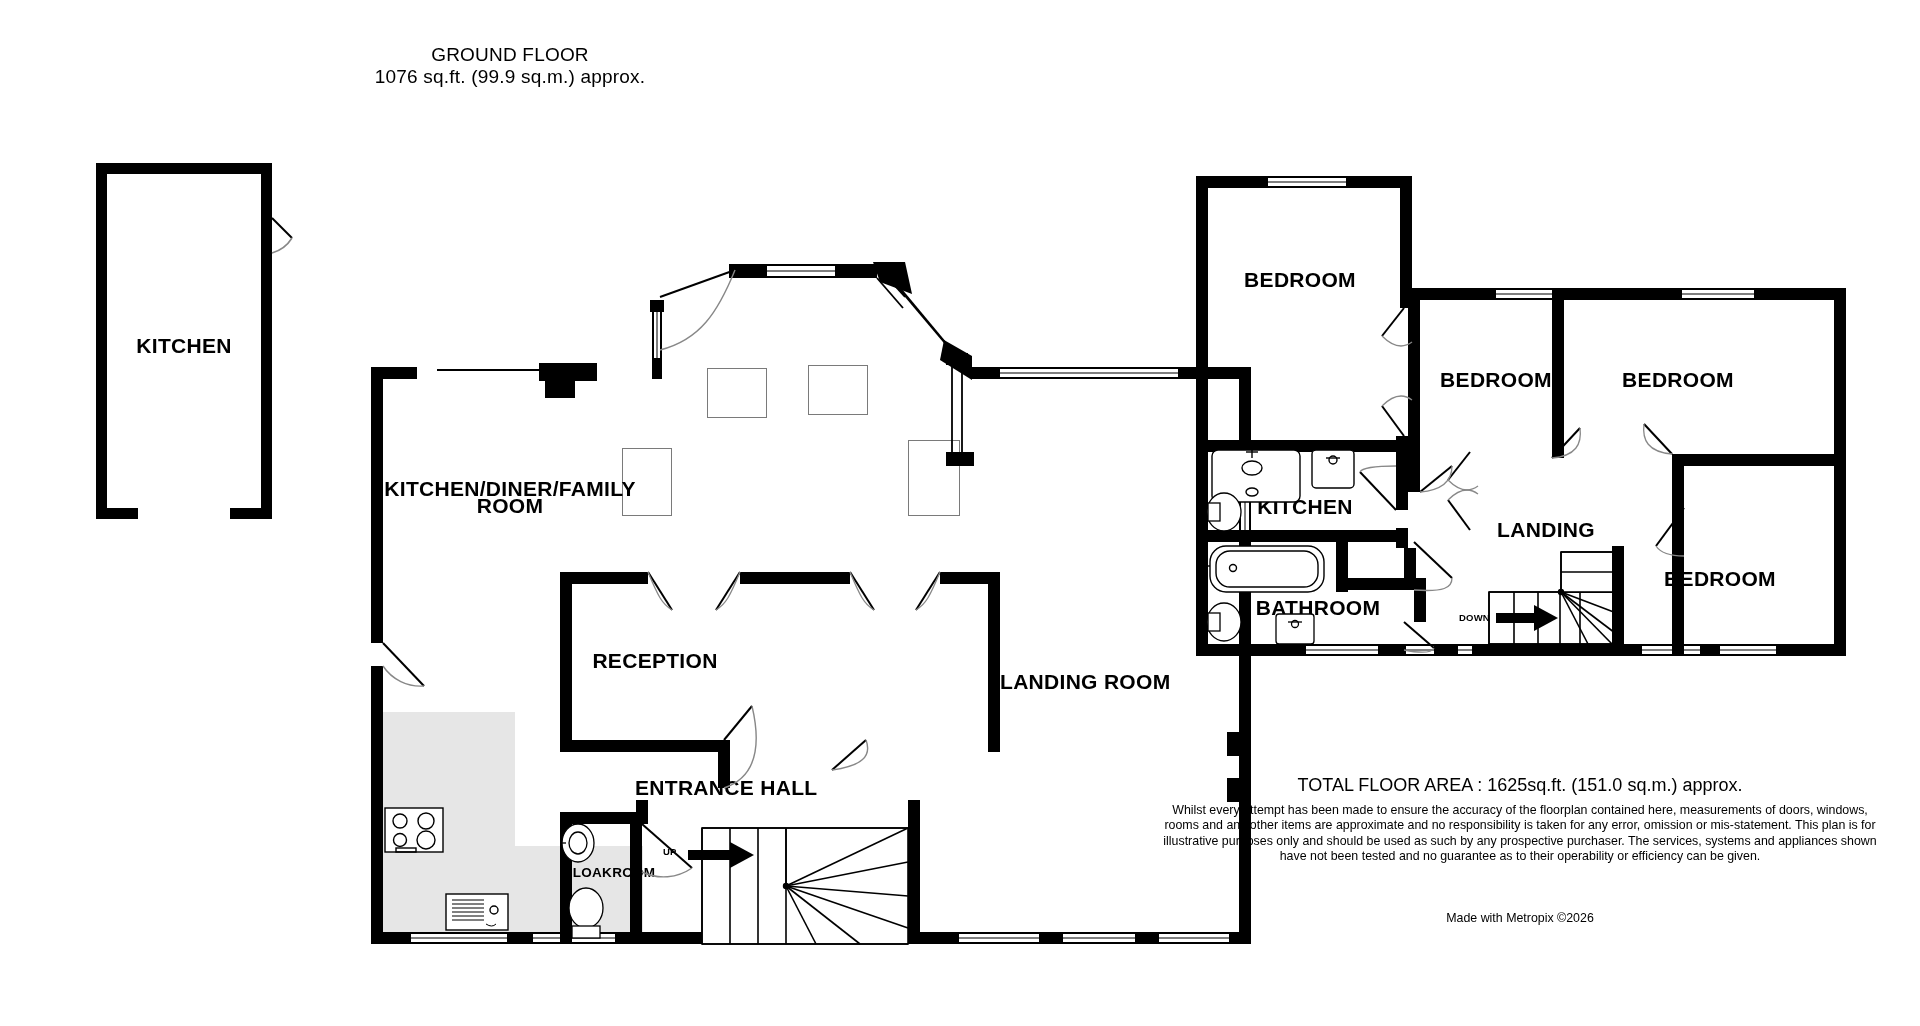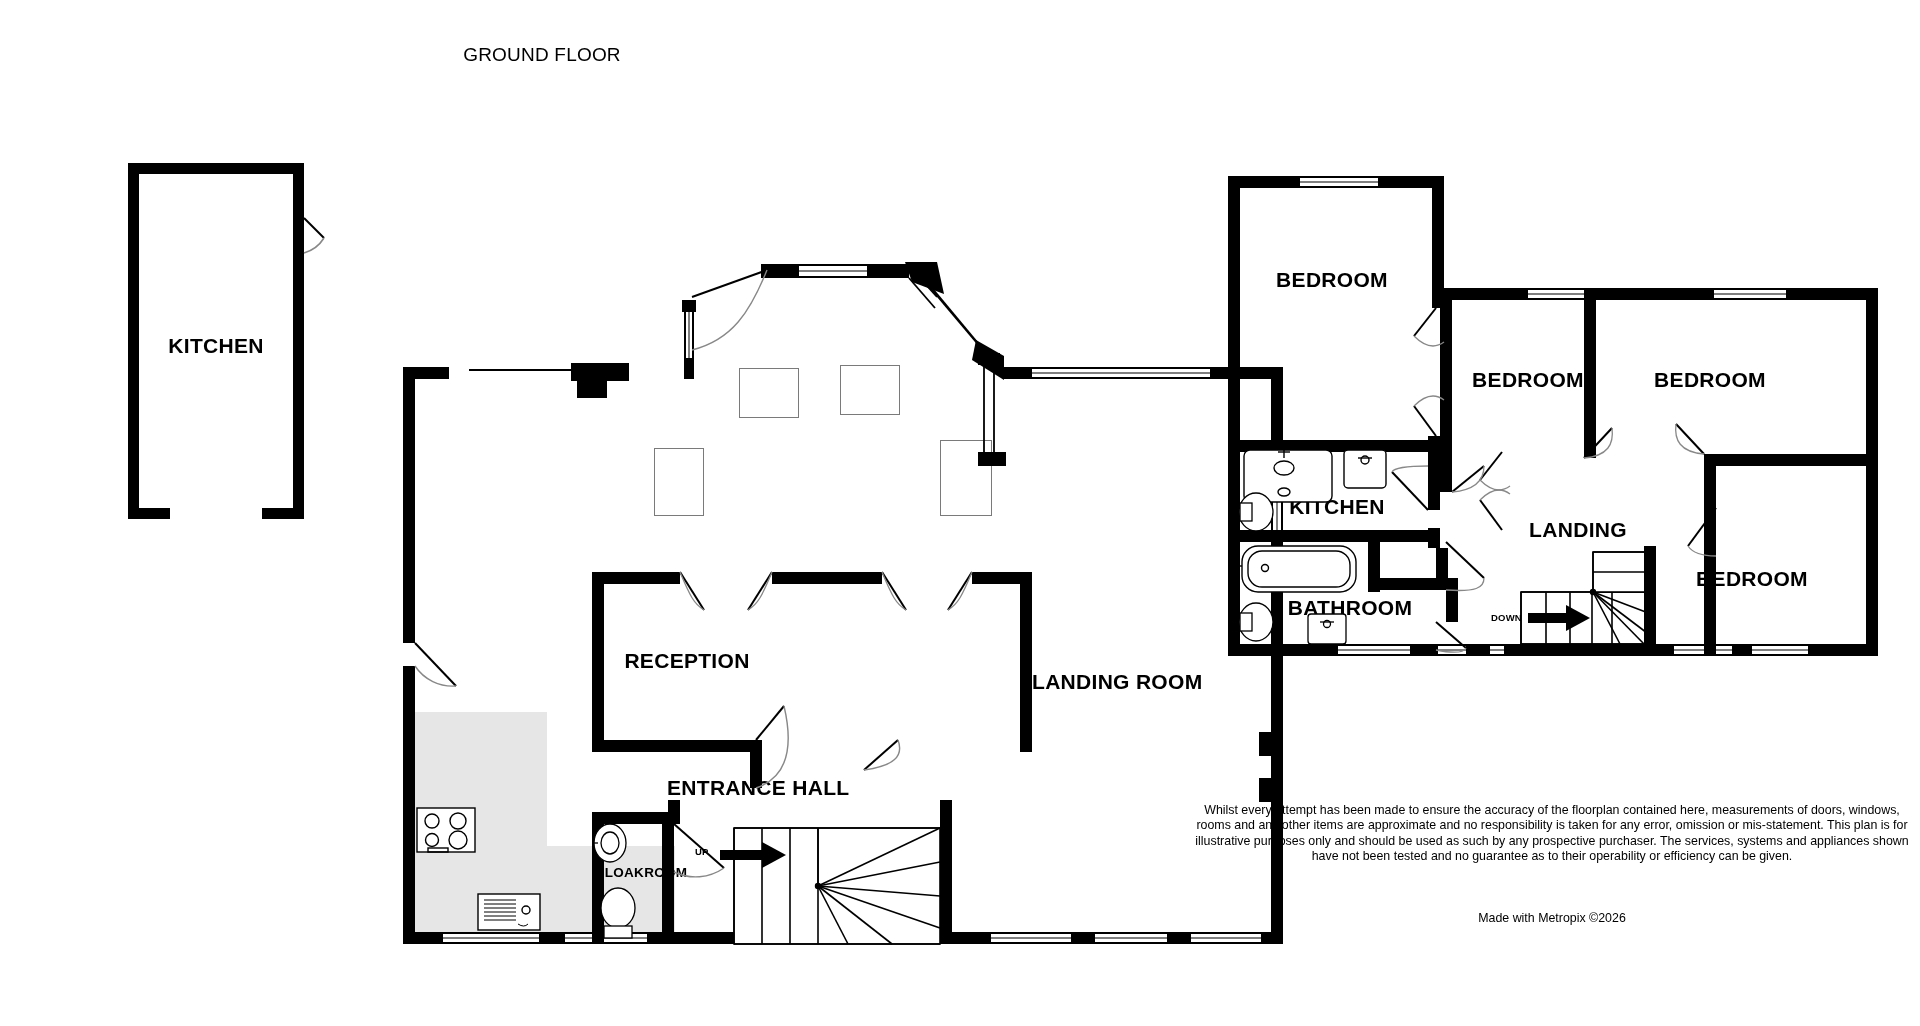--- a/index.html
+++ b/index.html
@@ -1,21 +1,21 @@
 <!DOCTYPE html>
 <html><head>
 <meta charset="utf-8">
 <title>Floorplan</title>
 <style>
   html,body{margin:0;padding:0;background:#ffffff;}
   body{
     width:1920px;height:1026px;position:relative;overflow:hidden;
     font-family:"Liberation Sans", sans-serif;color:#000;
   }
-  .canvas{position:absolute;inset:0;margin-left:32px;}
+  .canvas{position:absolute;inset:0;}
 
   
   .ttl{
     position:absolute;text-align:center;font-size:19px;font-weight:400;
     letter-spacing:.2px;line-height:22px;white-space:nowrap;
   }
   .ttl .l2{display:block;}
   .room-label{
     position:absolute;font-size:21px;font-weight:bold;letter-spacing:.3px;
     white-space:nowrap;text-align:center;line-height:17px;
@@ -54,20 +54,21 @@
   .made{position:absolute;text-align:center;font-size:12.4px;width:720px;}
   .dashbox{position:absolute;border:1px solid #7a7a7a;box-sizing:border-box;}
 </style>
 </head>
 <body>
 
 <div class="canvas">
 
   <div class="ttl" style="left:310px;top:44px;width:400px;">
     <span>GROUND FLOOR</span>
+    <span class="l2">1076 sq.ft. (99.9 sq.m.) approx.</span>
   </div>
 
 
   <div>
 
     <div class="w" style="left:96px;top:163px;width:176px;height:11px;"></div>
 
     <div class="w" style="left:96px;top:163px;width:11px;height:356px;"></div>
 
     <div class="w" style="left:261px;top:163px;width:11px;height:90px;"></div>
@@ -156,20 +157,24 @@
     <div class="w" style="left:718px;top:740px;width:12px;height:48px;"></div>
 
     <div class="w" style="left:560px;top:812px;width:12px;height:132px;"></div>
     <div class="w" style="left:560px;top:812px;width:80px;height:12px;"></div>
     <div class="w" style="left:630px;top:812px;width:12px;height:132px;"></div>
     <div class="w" style="left:636px;top:800px;width:12px;height:24px;"></div>
 
     <div class="w" style="left:908px;top:800px;width:12px;height:144px;"></div>
   </div>
 
+  <div class="room-label two" style="left:380px;top:480px;width:260px;">
+    <span>KITCHEN/DINER/FAMILY</span><br>
+    <span>ROOM</span>
+  </div>
   <div class="room-label" style="left:570px;top:652px;width:170px;">RECEPTION</div>
   <div class="room-label" style="left:1000px;top:673px;width:170px;">LANDING ROOM</div>
   <div class="room-label" style="left:635px;top:779px;width:180px;">ENTRANCE HALL</div>
   <div class="room-label" style="left:549px;top:864px;width:120px;font-size:13.5px;">CLOAKROOM</div>
   <div class="tiny" style="left:663px;top:846px;">UP</div>
 
   <div>
 
     <div class="w" style="left:1196px;top:176px;width:72px;height:12px;"></div>
     <div class="win h" style="left:1268px;top:176px;width:78px;height:12px;"></div>
@@ -469,16 +474,17 @@
       </g>
       <g fill="#000" stroke="none">
         <rect x="1496" y="613" width="40" height="10"></rect>
         <polygon points="1534,605 1558,618 1534,631"></polygon>
       </g>
 
       <rect x="1612" y="546" width="12" height="110" fill="#000" stroke="none"></rect>
     </g>
   </svg>
 
+  <div class="total" style="left:1160px;top:775px;width:720px;">TOTAL FLOOR AREA : 1625sq.ft. (151.0 sq.m.) approx.</div>
   <div class="disc" style="left:1160px;top:803px;">Whilst every attempt has been made to ensure the accuracy of the floorplan contained here, measurements of doors, windows, rooms and any other items are approximate and no responsibility is taken for any error, omission or mis-statement. This plan is for illustrative purposes only and should be used as such by any prospective purchaser. The services, systems and appliances shown have not been tested and no guarantee as to their operability or efficiency can be given.</div>
   <div class="made" style="left:1160px;top:911px;">Made with Metropix ©2026</div>
 
 </div>
 
 </body></html>

